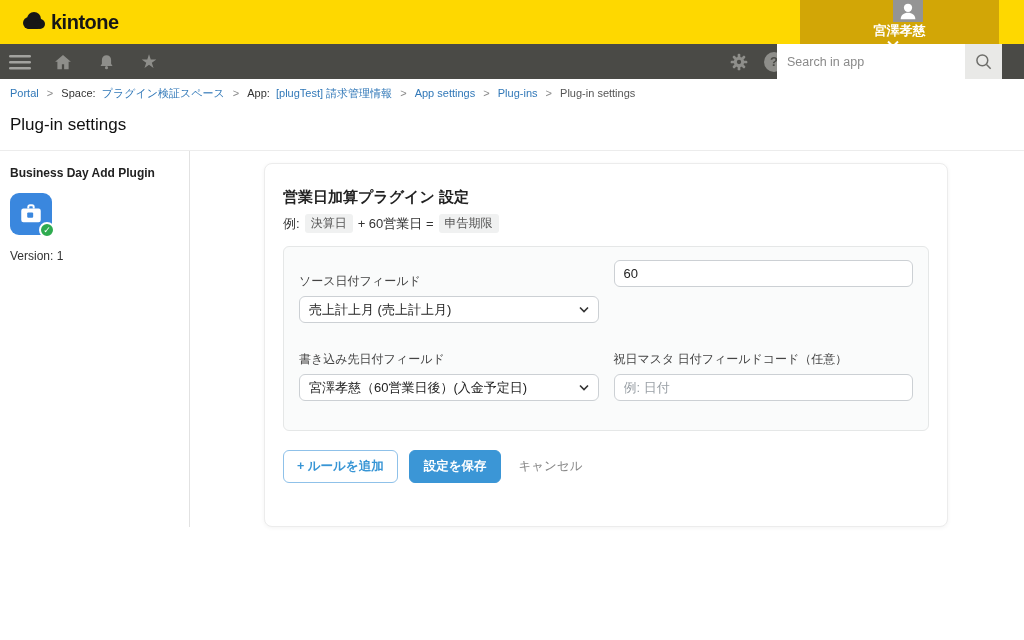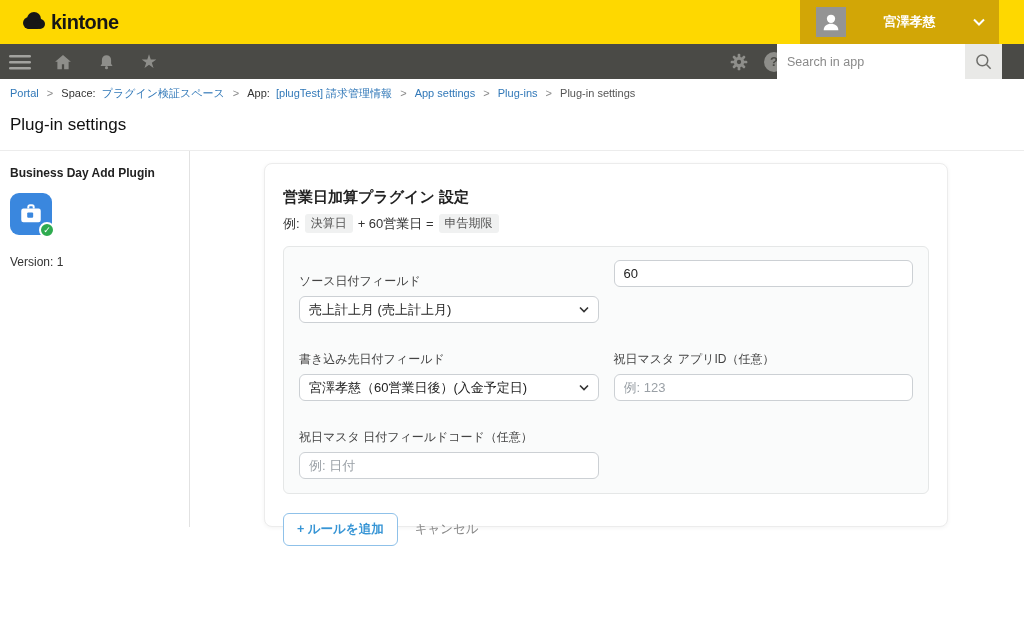--- a/index.html
+++ b/index.html
@@ -4,21 +4,21 @@
 <style>
   * { margin:0; padding:0; box-sizing:border-box; }
   html,body { width:1024px; height:640px; overflow:hidden; background:#fff;
     font-family:"Liberation Sans","DejaVu Sans",sans-serif; }
 
   
   .topbar { position:relative; height:44px; background:#fed800; display:flex; align-items:center; }
   .brand { display:flex; align-items:center; gap:5px; margin-left:20px; cursor:pointer; }
   .brand-text { font-size:20px; font-weight:bold; color:#161616; letter-spacing:-0.5px; }
   .user-menu { position:absolute; right:25px; top:0; width:199px; height:44px; background:#d2a606;
-    display:flex; align-items:center; cursor:pointer; }
+    display:flex; align-items:center; cursor:pointer;flex-direction:column; }
   .avatar { width:30px; height:30px; background:#949494; margin-left:16px; display:flex;
     align-items:center; justify-content:center; }
   .user-name { flex:1; text-align:center; color:#fff; font-size:13px; font-weight:bold; }
   .user-chevron { margin-right:14px; display:flex; }
 
   
   .navbar { position:relative; height:35px; background:#4a4a46; display:flex; align-items:center; }
   .nav-left { display:flex; align-items:center; gap:21px; margin-left:9px; }
   .nav-icon { display:flex; align-items:center; justify-content:center; width:22px; height:22px; cursor:pointer; }
   .star-glyph { font-size:19px; color:#8e8e8a; line-height:1; }
@@ -43,21 +43,21 @@
 
   
   .content { position:relative; display:flex; }
   .sidebar { width:190px; height:376px; border-right:1px solid #e2e2e2; padding:15px 10px 0 10px; }
   .plugin-name { font-size:12px; font-weight:bold; color:#222; }
   .plugin-tile { position:relative; width:42px; height:42px; background:#3a87de; border-radius:9px;
     margin-top:13px; display:flex; align-items:center; justify-content:center; }
   .badge { position:absolute; right:-3px; bottom:-3px; width:16px; height:16px; border-radius:50%;
     background:#2eab4f; border:2px solid #fff; display:flex; align-items:center; justify-content:center; }
   .badge span { color:#fff; font-size:9px; font-weight:bold; line-height:1; }
-  .version { font-size:12px; color:#333; margin-top:20px; }
+  .version { font-size:12px; color:#333; margin-top:14px; }
 
   .main-card { position:absolute; left:264px; top:12px; width:684px; height:364px; background:#fff;
     border:1px solid #ececec; border-radius:8px; box-shadow:0 1px 4px rgba(0,0,0,0.05);
     padding:24px 18px 0 18px; }
   .card-title { font-size:15px; font-weight:bold; color:#222; }
   .card-desc { font-size:13px; color:#333; margin-top:9px; }
   .example-row { font-size:13px; color:#333; margin-top:7px; display:flex; align-items:center; gap:5px; }
   .chip { background:#f0f1f1; color:#555; font-size:12px; padding:1px 6px; border-radius:3px; }
 
   .rule-box { margin-top:13px; background:#fafbfb; border:1px solid #e5e7e7; border-radius:6px;
@@ -224,30 +224,27 @@
         <div>
           <div class="field-label">書き込み先日付フィールド</div>
           <div class="control select">
             <span>宮澤孝慈（60営業日後）(入金予定日)</span>
             <svg width="10" height="7" viewBox="0 0 10 7">
               <polyline points="1,1.5 5,5.5 9,1.5" fill="none" stroke="#333" stroke-width="1.6"></polyline>
             </svg>
           </div>
         </div>
         <div>
-          <div class="field-label">祝日マスタ アプリID（任意）</div>
-          <input class="control" type="text" placeholder="例: 123" style="">
-        </div>
-        <div>
           <div class="field-label">祝日マスタ 日付フィールドコード（任意）</div>
           <input class="control" type="text" placeholder="例: 日付" style="">
         </div>
         <div></div>
       </div>
     </div>
 
     <div class="actions">
       <button class="add-rule-btn">+ ルールを追加</button>
+      <button class="save-btn">設定を保存</button>
       <span class="cancel-link">キャンセル</span>
     </div>
   </section>
 
 </div>
 
 </body></html>

